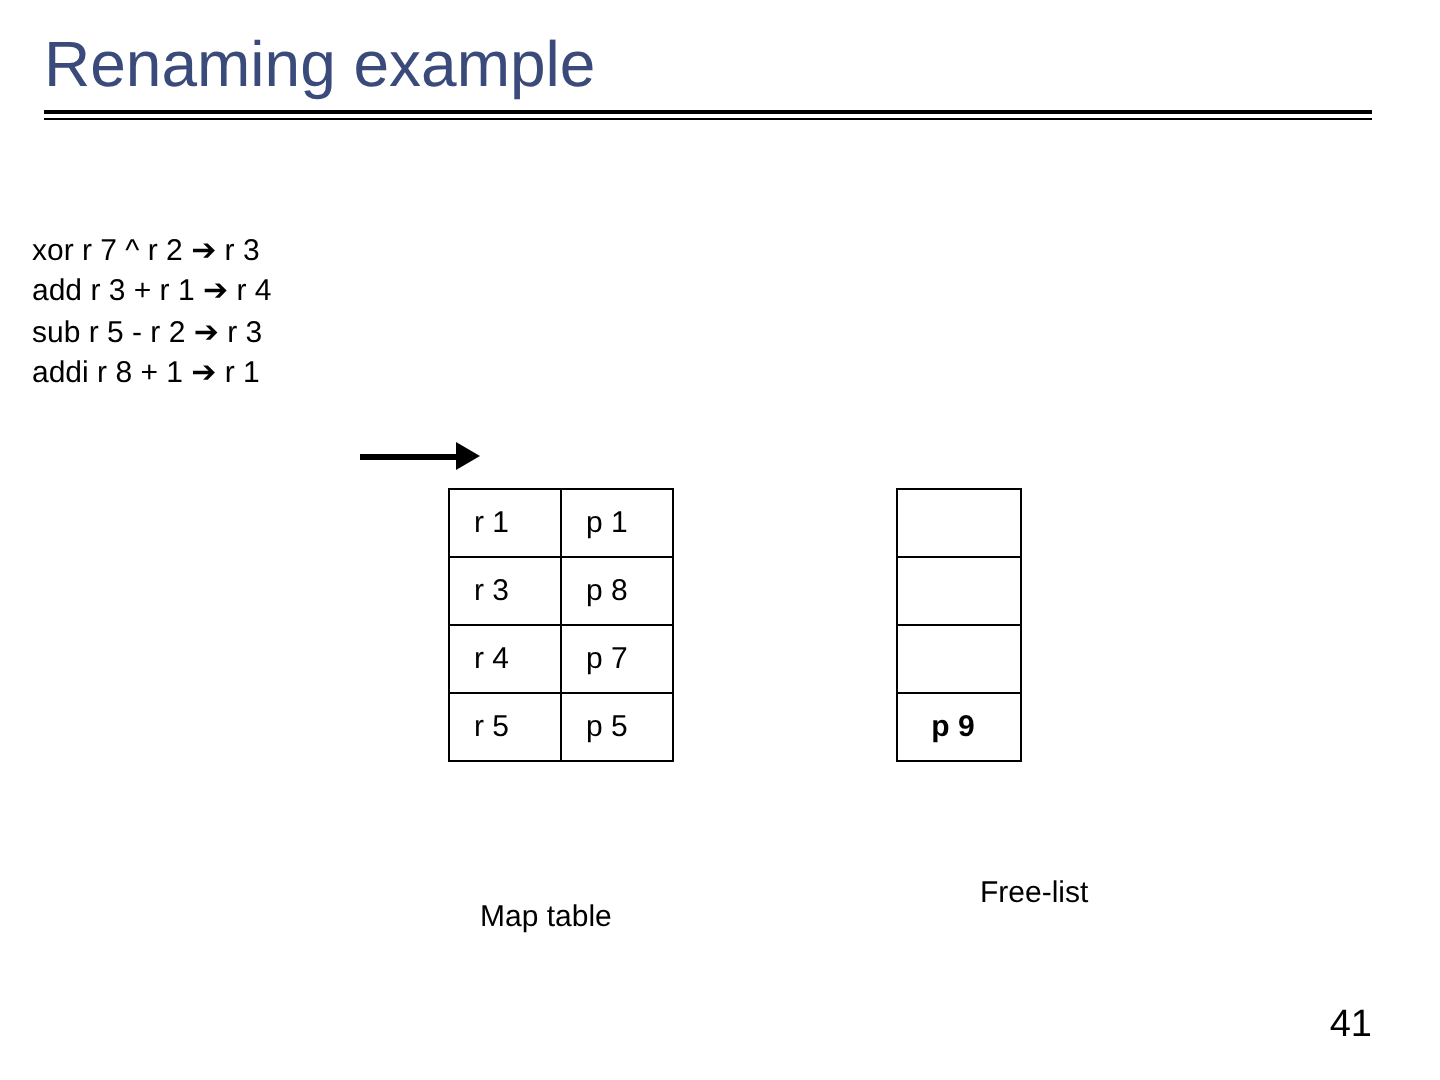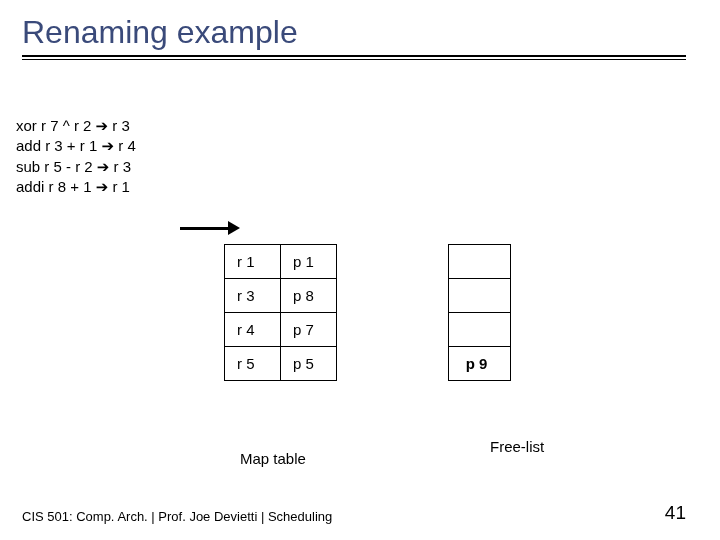--- a/index.html
+++ b/index.html
@@ -82,15 +82,14 @@
           </tr>
       <tr>
             <td class="bold" style="text-align:center">p 9</td>
           </tr>
     </tbody>
       </table>
     <div class="free-caption">Free-list</div>
 
   </div>
 
-  <div class="footer-left">CIS 501: Comp. Arch.  |  Prof. Joe Devietti  |  Scheduling</div>
   <div class="footer-right">41</div>
 </div>
 
 </body></html>

